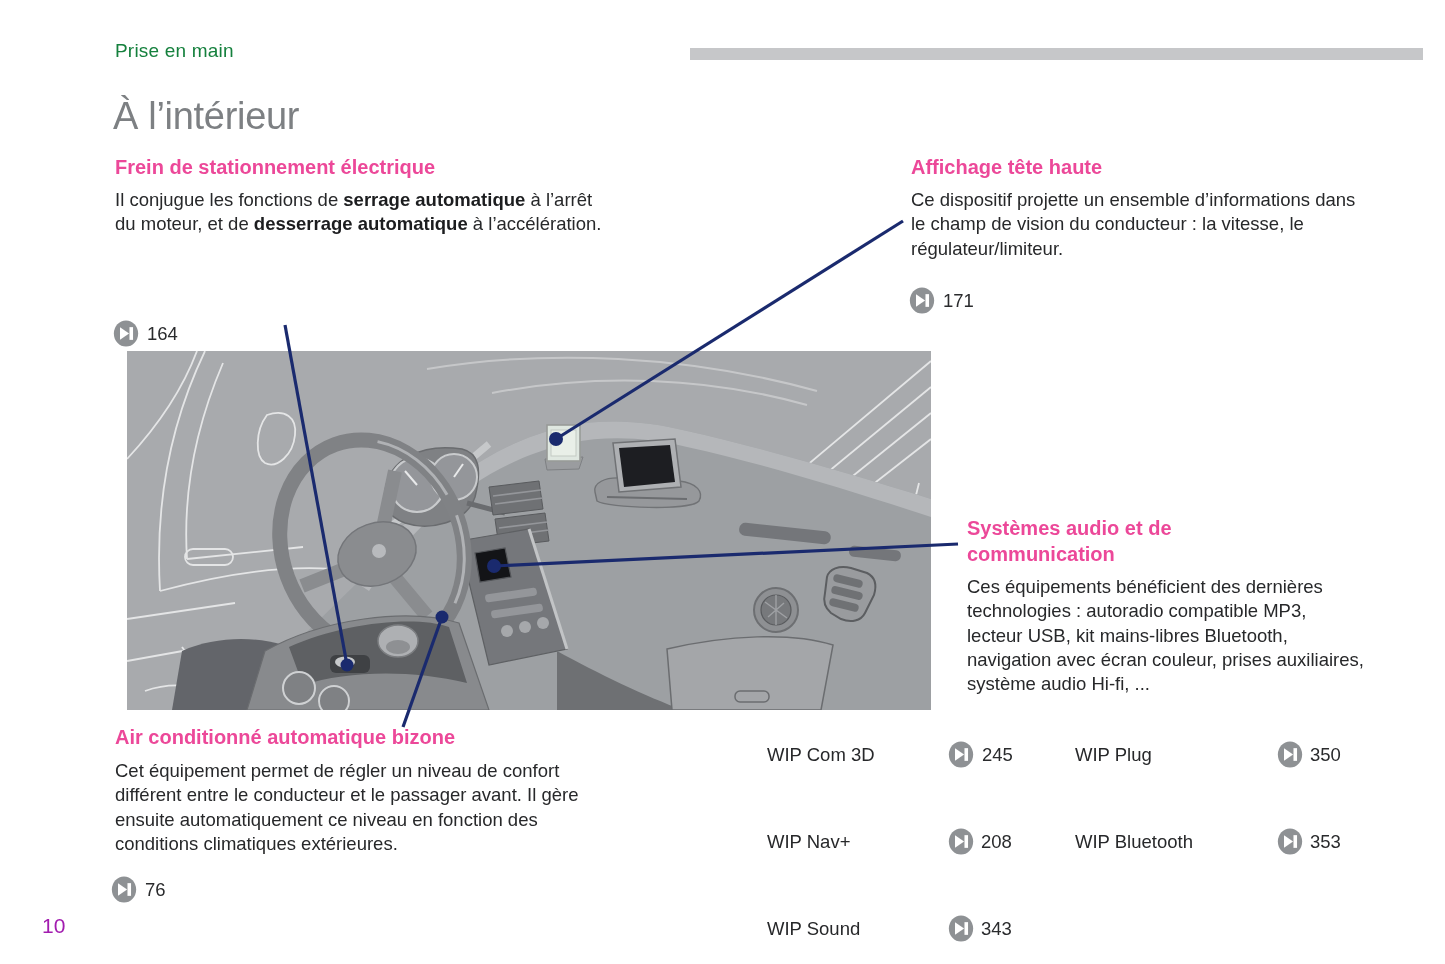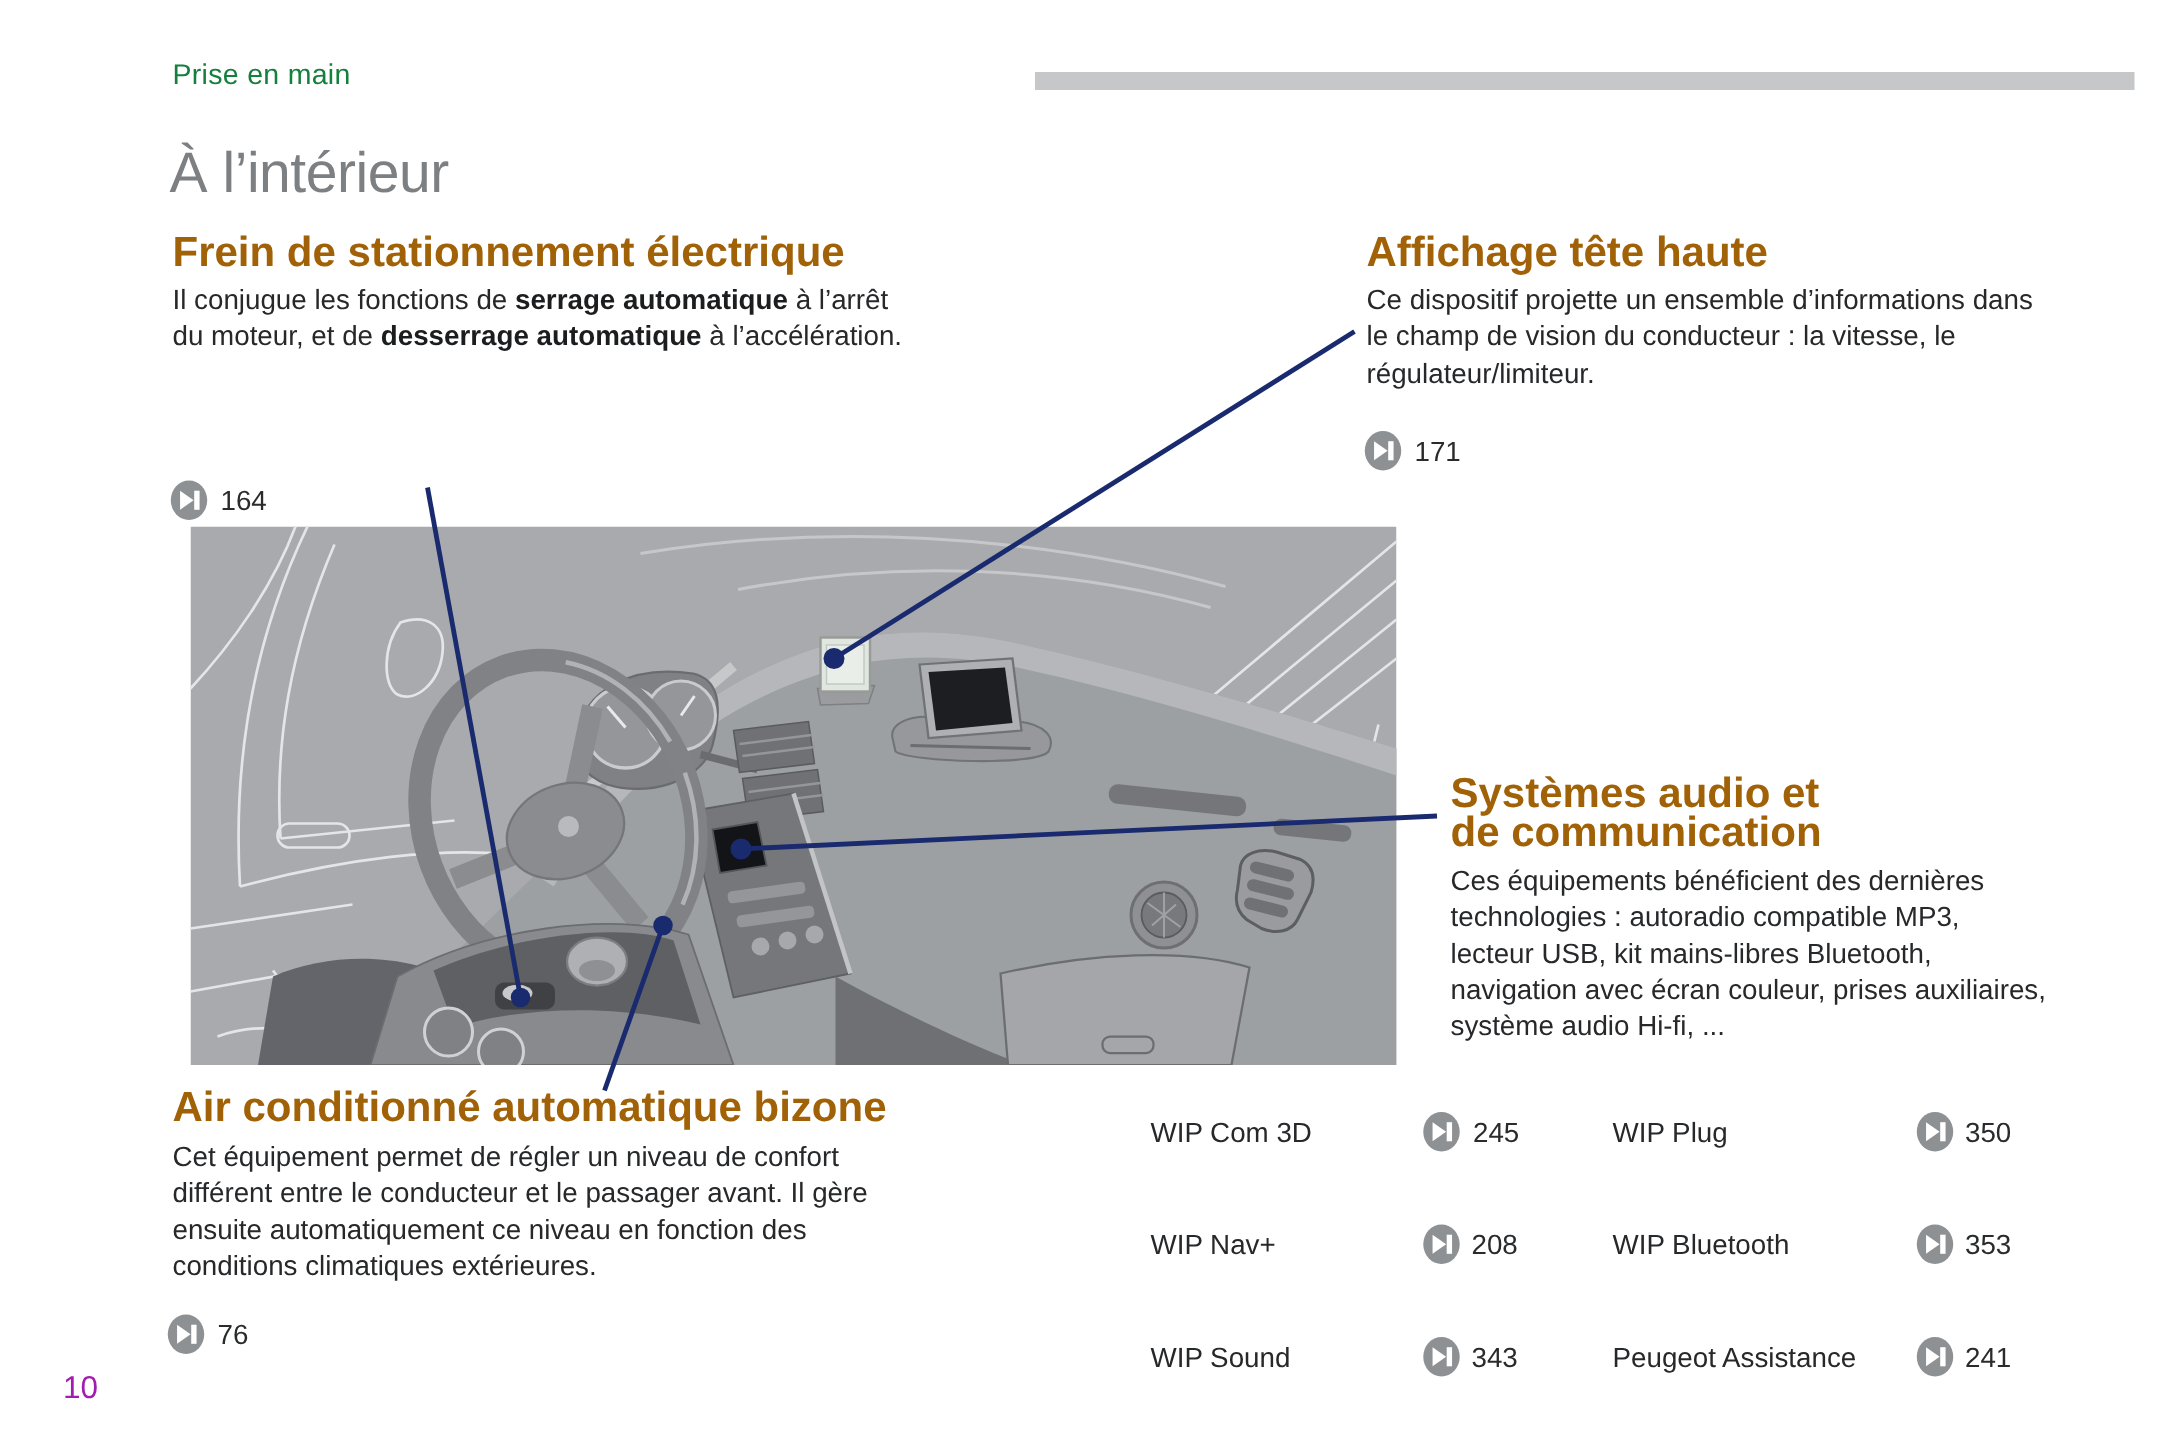--- a/index.html
+++ b/index.html
@@ -5,28 +5,28 @@
   html,body{margin:0;padding:0;}
   body{
     width:1445px;height:964px;position:relative;background:#ffffff;
     font-family:"Liberation Sans",sans-serif;overflow:hidden;
     -webkit-font-smoothing:antialiased;
   }
   .abs{position:absolute;}
   .breadcrumb{left:115px;top:40px;font-size:19px;color:#15803d;letter-spacing:.2px;}
   .header-bar{left:690px;top:48px;width:733px;height:12px;background:#c6c7c9;}
   .page-title{left:113px;top:95px;font-size:38px;color:#7d8083;letter-spacing:-.3px;}
-  .sec-heading{font-size:28px;font-weight:bold;color:#a16207;line-height:25.5px;}
+  .sec-heading{font-size:20px;font-weight:bold;color:#ec4899;line-height:25.5px;}
   .body-text{font-size:18.5px;color:#27282a;line-height:24.3px;}
   .body-text b{color:#1c1d1f;}
   .ref-chip{display:flex;align-items:center;gap:8px;}
   .ref-num{font-size:18.5px;color:#2a2b2d;}
   .illu{left:127px;top:351px;width:804px;height:359px;}
   .overlay{left:0;top:0;width:1445px;height:964px;pointer-events:none;z-index:30;}
-  .ref-col{display:flex;flex-direction:column;gap:48px;}
+  .ref-col{display:flex;flex-direction:column;gap:60px;}
   .ref-row{display:flex;align-items:center;height:27px;}
   .ref-row .lbl{font-size:18.5px;color:#27282a;}
   .c1 .lbl{width:181px;}
   .c2 .lbl{width:202px;}
   .pagenum{left:42px;top:914px;font-size:21px;color:#a21caf;}
   svg{display:block;}
 </style>
 </head>
 <body>
 
@@ -112,29 +112,20 @@
     <span class="ref-num" style="margin-left:7px;">350</span>
   </div>
   <div class="ref-row">
     <span class="lbl">WIP Bluetooth</span>
     <svg width="26" height="27" viewBox="0 0 26 28">
         <ellipse cx="13" cy="14" rx="12.6" ry="13.6" fill="#8e9194"></ellipse>
         <polygon points="6.8,7.4 6.8,20.6 16.2,14" fill="#ffffff"></polygon>
         <rect x="16.6" y="7.4" width="3.7" height="13.2" fill="#ffffff"></rect>
       </svg>
     <span class="ref-num" style="margin-left:7px;">353</span>
-  </div>
-  <div class="ref-row">
-    <span class="lbl">Peugeot Assistance</span>
-    <svg width="26" height="27" viewBox="0 0 26 28">
-        <ellipse cx="13" cy="14" rx="12.6" ry="13.6" fill="#8e9194"></ellipse>
-        <polygon points="6.8,7.4 6.8,20.6 16.2,14" fill="#ffffff"></polygon>
-        <rect x="16.6" y="7.4" width="3.7" height="13.2" fill="#ffffff"></rect>
-      </svg>
-    <span class="ref-num" style="margin-left:7px;">241</span>
   </div>
 </div>
 
 <div class="abs pagenum">10</div>
 
 <svg class="abs illu" viewBox="0 0 804 359">
   <rect x="0" y="0" width="804" height="359" fill="#a8aaad"></rect>
 
   <g stroke="rgba(255,255,255,0.35)" stroke-width="2" fill="none">
     <path d="M 300,18 C 420,-2 560,4 690,40"></path>

